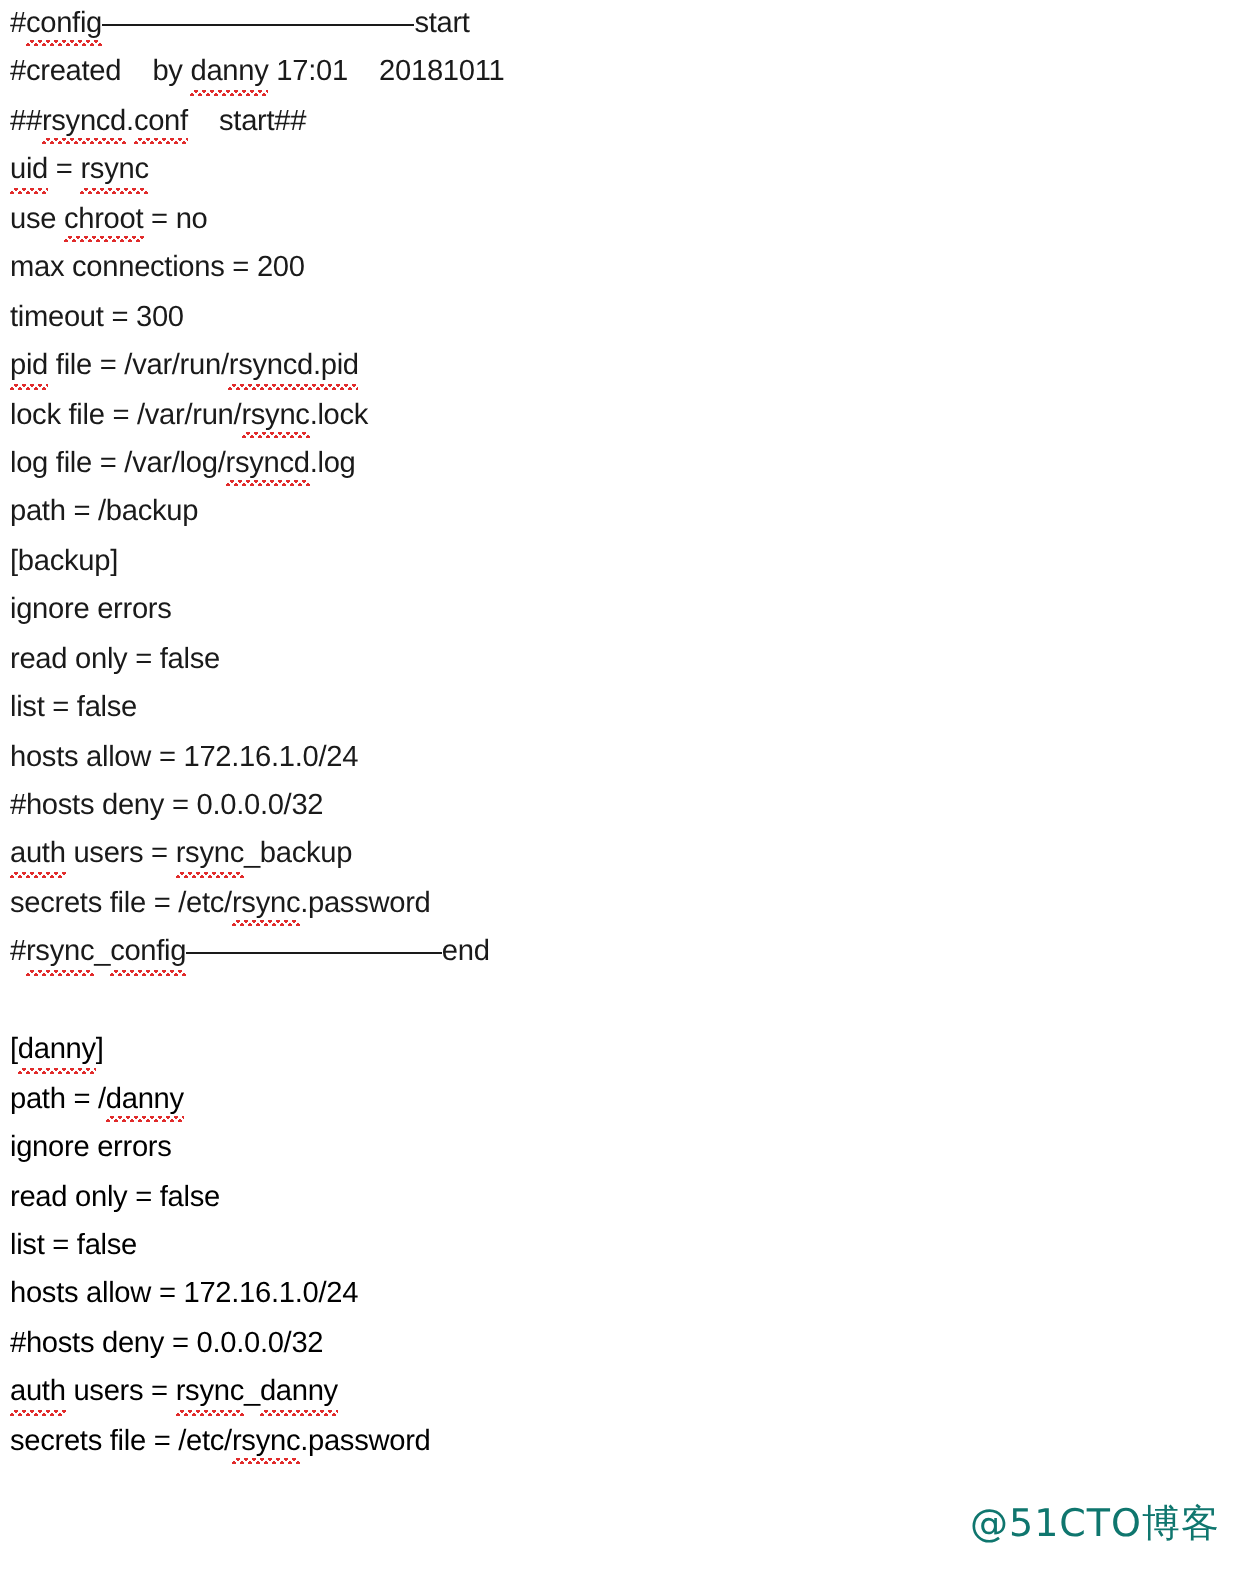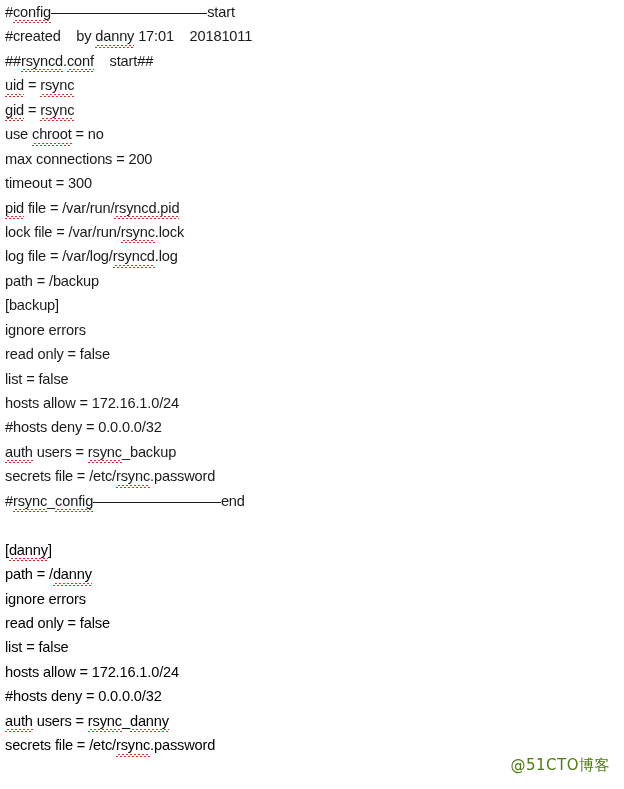--- a/index.html
+++ b/index.html
@@ -78,38 +78,37 @@
   .rule {
     display: inline-block;
     border-bottom: 1.4px solid #1a1a1a;
     vertical-align: 3px;
     height: 10px;
   }
   .watermark {
     position: absolute;
     right: 14px;
     bottom: 14px;
-    font-size: 15px;
-    color: #4d7c0f;
+    font-size: 19px;
+    color: #0f766e;
     font-family: "DejaVu Sans", "Liberation Sans", sans-serif;
     letter-spacing: 0.5px;
     user-select: none;
   }
 </style>
 </head>
 <body>
 
 <div id="doc">
 
   <div class="lines" id="lines-container">
       <div class="line">#<span class="sq">config</span><span class="rule" style="width: 156.2px;"></span>start</div>
       <div class="line">#created    by <span class="sq">danny</span> 17:01    20181011</div>
       <div class="line">##<span class="sq">rsyncd</span>.<span class="sq">conf</span>    start##</div>
       <div class="line"><span class="sq">uid</span> = <span class="sq">rsync</span></div>
-      <div class="line"><span class="sq">gid</span> = <span class="sq">rsync</span></div>
       <div class="line">use <span class="sq">chroot</span> = no</div>
       <div class="line">max connections = 200</div>
       <div class="line">timeout = 300</div>
       <div class="line"><span class="sq">pid</span> file = /var/run/<span class="sq">rsyncd.pid</span></div>
       <div class="line">lock file = /var/run/<span class="sq">rsync</span>.lock</div>
       <div class="line">log file = /var/log/<span class="sq">rsyncd</span>.log</div>
       <div class="line">path = /backup</div>
       <div class="line">[backup]</div>
       <div class="line">ignore errors</div>
       <div class="line">read only = false</div>

